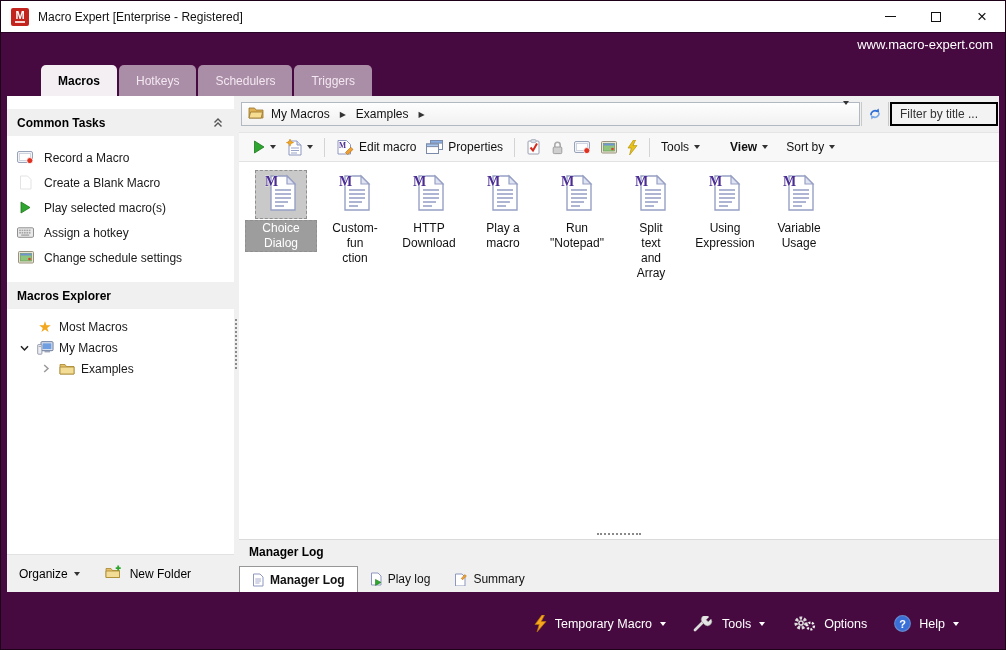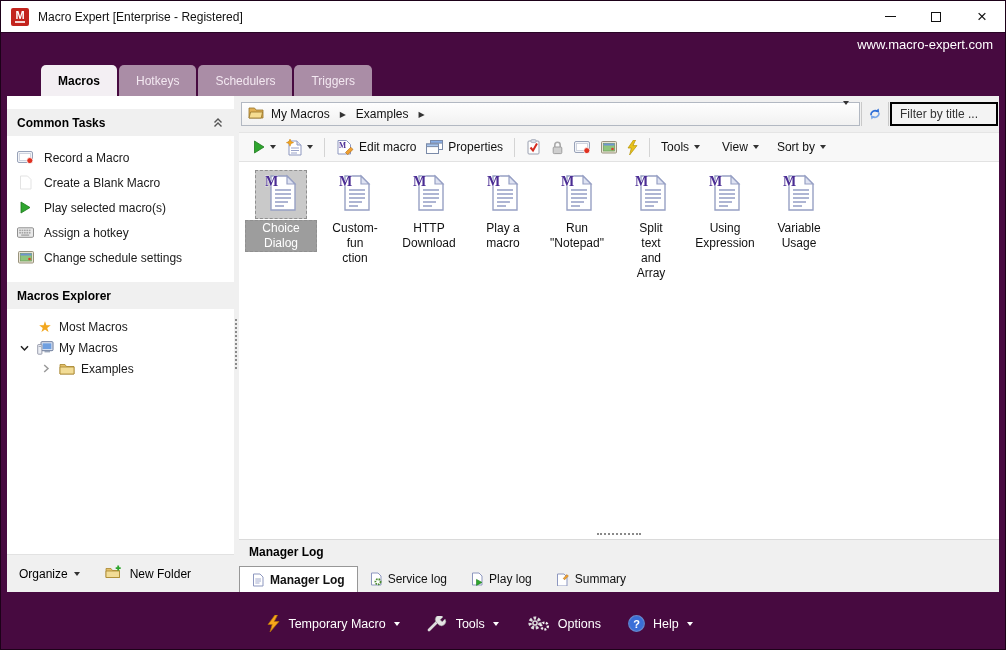--- a/index.html
+++ b/index.html
@@ -97,21 +97,21 @@
   .macro-item.selected .macro-label{background:var(--selection-gray);color:#fff;border-color:#8f8f8f;}
 
   .log-header{height:24px;background:#f0f0f0;border-top:1px solid #dadada;display:flex;align-items:center;
     padding:0 10px;font-weight:bold;font-size:12px;color:#000;}
   .log-tabs{height:29px;background:#f0f0f0;display:flex;align-items:flex-end;padding-top:3px;}
   .log-tab{display:flex;align-items:center;gap:6px;font-size:12px;padding:0 12px;height:26px;color:#111;cursor:default;}
   .log-tab.active{background:#fff;border:1px solid #979797;border-bottom:none;font-weight:bold;}
 
   
   .bottombar{position:absolute;bottom:0;left:0;right:0;height:57px;display:flex;align-items:center;
-    justify-content:center;padding:10px 46px 4px 0;gap:27px;color:#fff;font-size:12.5px;}
+    justify-content:flex-end;padding:10px 46px 4px 0;gap:27px;color:#fff;font-size:12.5px;}
   .bbitem{display:flex;align-items:center;gap:8px;cursor:default;}
   .caret-w{width:0;height:0;border-left:3.5px solid transparent;border-right:3.5px solid transparent;border-top:4px solid #fff;}
 </style>
 </head>
 <body>
 
 <div class="window">
 
   <div class="titlebar">
     <div class="app-icon">
@@ -379,21 +379,21 @@
         <div class="tbtn">
           <svg width="11" height="15" viewBox="0 0 11 15">
               <polygon points="6.5,0 1,8 4.3,8 2.6,15 10,5.6 6,5.6 8.6,0" fill="#e8c21a" stroke="#b5940a" stroke-width="0.7"></polygon>
             </svg>
         </div>
         <div class="tsep"></div>
         <div class="tbtn">
           <span>Tools</span>
             <span class="caret"></span>
         </div>
-        <div class="tbtn" style="margin-left:12px;">
+        <div class="tbtn" style="margin-left:20px;font-weight:bold;">
           <span>View</span>
             <span class="caret"></span>
         </div>
         <div class="tbtn" style="margin-left:8px;">
           <span>Sort by</span>
             <span class="caret"></span>
         </div>
       </div>
 
       <div class="canvas">
@@ -582,27 +582,20 @@
                 <line x1="3.3" y1="6" x2="9" y2="6"></line>
                 <line x1="3.3" y1="8" x2="9" y2="8"></line>
                 <line x1="3.3" y1="10" x2="7.5" y2="10"></line>
               </g>
             </svg>
           <span>Manager Log</span>
         </div>
         <div class="log-tab">
           <svg width="12" height="14" viewBox="0 0 12 14">
               <path d="M1.5 1 h6.5 l3 3 v9 H1.5 Z" fill="#fff" stroke="#8d97bf"></path>
-              <circle cx="8" cy="9.8" r="2.6" fill="none" stroke="#4a8a2e" stroke-width="1.8" stroke-dasharray="1.5 1"></circle>
-            </svg>
-          <span>Service log</span>
-        </div>
-        <div class="log-tab">
-          <svg width="12" height="14" viewBox="0 0 12 14">
-              <path d="M1.5 1 h6.5 l3 3 v9 H1.5 Z" fill="#fff" stroke="#8d97bf"></path>
               <polygon points="5.5,7.4 11,10.4 5.5,13.4" fill="#2fa62f" stroke="#1d7a1d" stroke-width="0.6"></polygon>
             </svg>
           <span>Play log</span>
         </div>
         <div class="log-tab">
           <svg width="13" height="14" viewBox="0 0 13 14">
               <path d="M1.5 2 h6.5 l3 3 v9 H1.5 Z" fill="#fff" stroke="#8d97bf"></path>
               <path d="M7.2 6.4 L11 2.6 L12.4 4 L8.6 7.8 Z" fill="#f0a030" stroke="#a96710" stroke-width="0.5"></path>
             </svg>
           <span>Summary</span>

